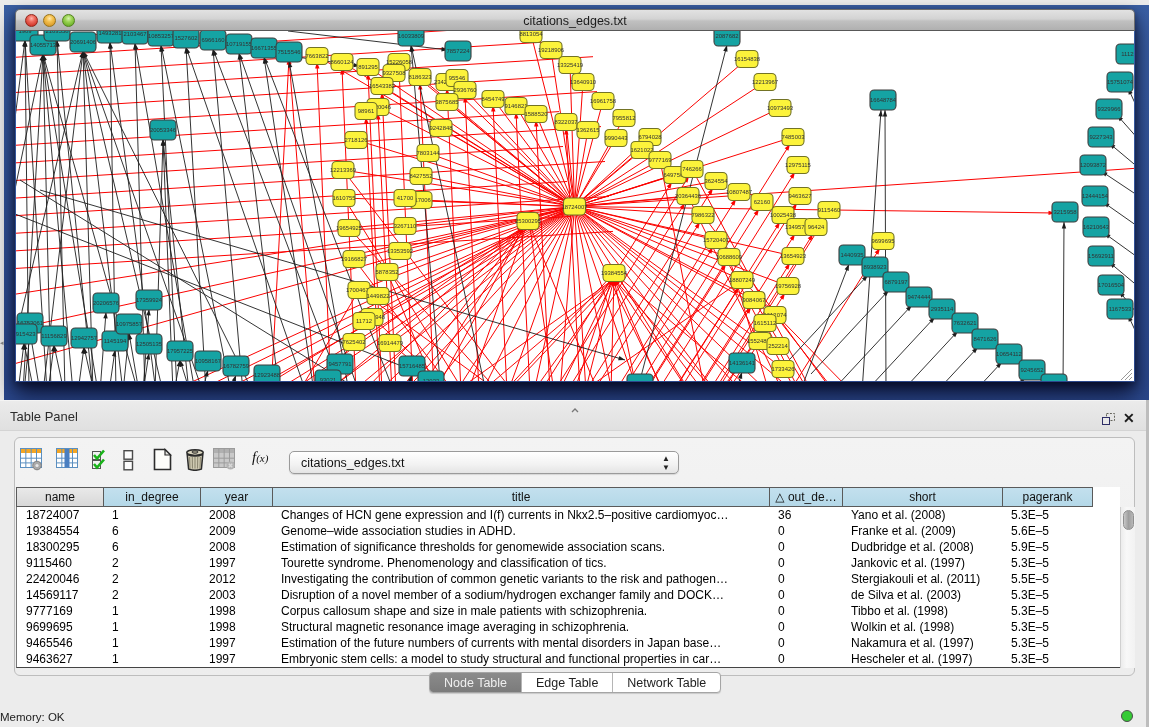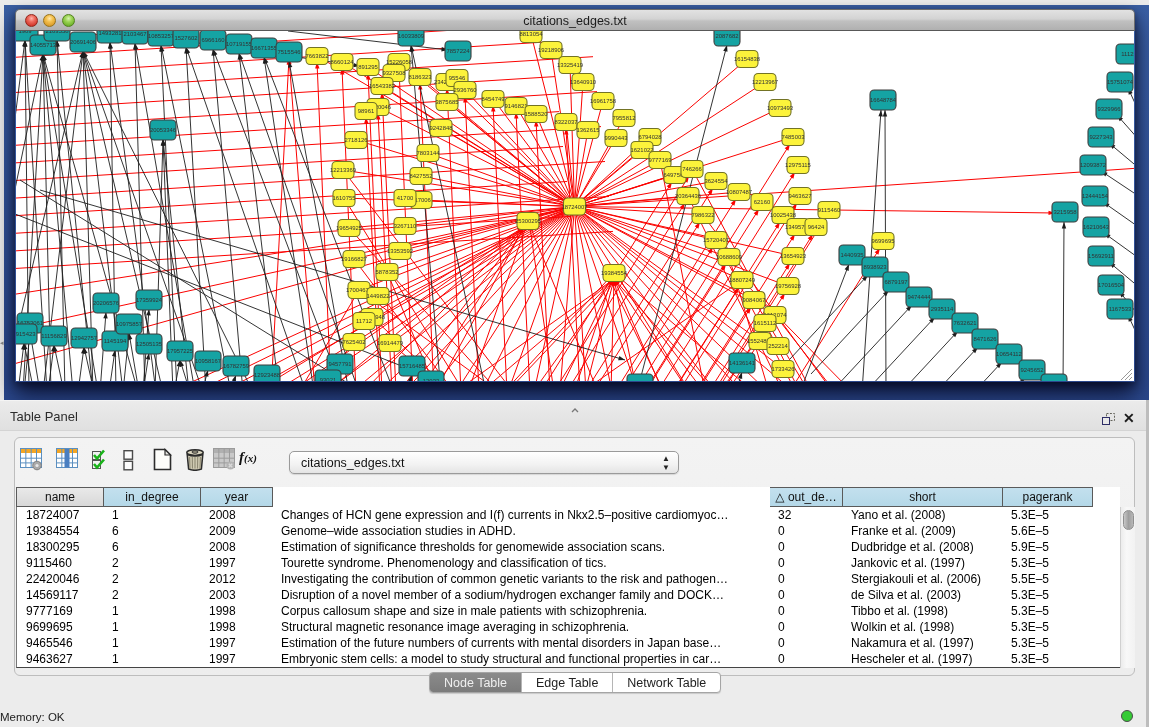--- a/index.html
+++ b/index.html
@@ -923,40 +923,41 @@
             <rect x="0.5" y="0.5" width="21" height="19" fill="#c9c9c9" stroke="#9b9b9b"></rect>
             <rect x="1" y="1" width="20" height="4" fill="#b0b0b0"></rect>
             <line x1="5.83" y1="1" x2="5.83" y2="19.5" stroke="#9b9b9b" stroke-width="1"></line>
             <line x1="11.16" y1="1" x2="11.16" y2="19.5" stroke="#9b9b9b" stroke-width="1"></line>
             <line x1="16.490000000000002" y1="1" x2="16.490000000000002" y2="19.5" stroke="#9b9b9b" stroke-width="1"></line>
             <line x1="1" y1="10.2" x2="21" y2="10.2" stroke="#9b9b9b" stroke-width="1"></line>
             <line x1="1" y1="14.9" x2="21" y2="14.9" stroke="#9b9b9b" stroke-width="1"></line>
             <circle cx="17.5" cy="17.5" r="4" fill="#b3b3b3"></circle>
             <path d="M15.8 15.8 L19.2 19.2 M19.2 15.8 L15.8 19.2" stroke="#d9d9d9" stroke-width="1.4"></path>
           </svg>
-          <div class="ticon" style="left:224px;top:3px;font-family:'Liberation Serif',serif;font-style:italic;font-weight:bold;font-size:15px;color:#111">f<span style="font-size:11px">(x)</span></div>
+          <div class="ticon" style="left:237px;top:3px;font-family:'Liberation Serif',serif;font-style:italic;font-weight:normal;font-size:15px;color:#111">f<span style="font-size:11px">(x)</span></div>
         <div id="combo">
           <div class="txt">citations_edges.txt</div>
           <div class="arr">▲<br>▼</div>
         </div>
       </div>
       <div id="tbl">
           <div class="hd first" style="left:0px;width:88px">name</div>
           <div class="hd" style="left:88px;width:97px">in_degree</div>
           <div class="hd" style="left:185px;width:72px">year</div>
+          <div class="hd" style="left:257px;width:497px">title</div>
           <div class="hd" style="left:754px;width:73px">△ out_de…</div>
           <div class="hd" style="left:827px;width:160px">short</div>
           <div class="hd" style="left:987px;width:90px">pagerank</div>
           <div class="rows">
             <div class="row" style="top:0px;left:0;width:1104px">
               <div class="c" style="left:9px;width:79px">18724007</div>
               <div class="c" style="left:95px;width:90px">1</div>
               <div class="c" style="left:192px;width:65px">2008</div>
               <div class="c" style="left:264px;width:490px">Changes of HCN gene expression and I(f) currents in Nkx2.5–positive cardiomyoc…</div>
-              <div class="c" style="left:761px;width:66px">32</div>
+              <div class="c" style="left:761px;width:66px">36</div>
               <div class="c" style="left:834px;width:153px">Yano et al. (2008)</div>
               <div class="c" style="left:994px;width:83px">5.3E–5</div>
             </div>
             <div class="row" style="top:16px;left:0;width:1104px">
               <div class="c" style="left:9px;width:79px">19384554</div>
               <div class="c" style="left:95px;width:90px">6</div>
               <div class="c" style="left:192px;width:65px">2009</div>
               <div class="c" style="left:264px;width:490px">Genome–wide association studies in ADHD.</div>
               <div class="c" style="left:761px;width:66px">0</div>
               <div class="c" style="left:834px;width:153px">Franke et al. (2009)</div>
@@ -979,21 +980,21 @@
               <div class="c" style="left:761px;width:66px">0</div>
               <div class="c" style="left:834px;width:153px">Jankovic et al. (1997)</div>
               <div class="c" style="left:994px;width:83px">5.3E–5</div>
             </div>
             <div class="row" style="top:64px;left:0;width:1104px">
               <div class="c" style="left:9px;width:79px">22420046</div>
               <div class="c" style="left:95px;width:90px">2</div>
               <div class="c" style="left:192px;width:65px">2012</div>
               <div class="c" style="left:264px;width:490px">Investigating the contribution of common genetic variants to the risk and pathogen…</div>
               <div class="c" style="left:761px;width:66px">0</div>
-              <div class="c" style="left:834px;width:153px">Stergiakouli et al. (2006)</div>
+              <div class="c" style="left:834px;width:153px">Stergiakouli et al. (2011)</div>
               <div class="c" style="left:994px;width:83px">5.5E–5</div>
             </div>
             <div class="row" style="top:80px;left:0;width:1104px">
               <div class="c" style="left:9px;width:79px">14569117</div>
               <div class="c" style="left:95px;width:90px">2</div>
               <div class="c" style="left:192px;width:65px">2003</div>
               <div class="c" style="left:264px;width:490px">Disruption of a novel member of a sodium/hydrogen exchanger family and DOCK…</div>
               <div class="c" style="left:761px;width:66px">0</div>
               <div class="c" style="left:834px;width:153px">de Silva et al. (2003)</div>
               <div class="c" style="left:994px;width:83px">5.3E–5</div>

